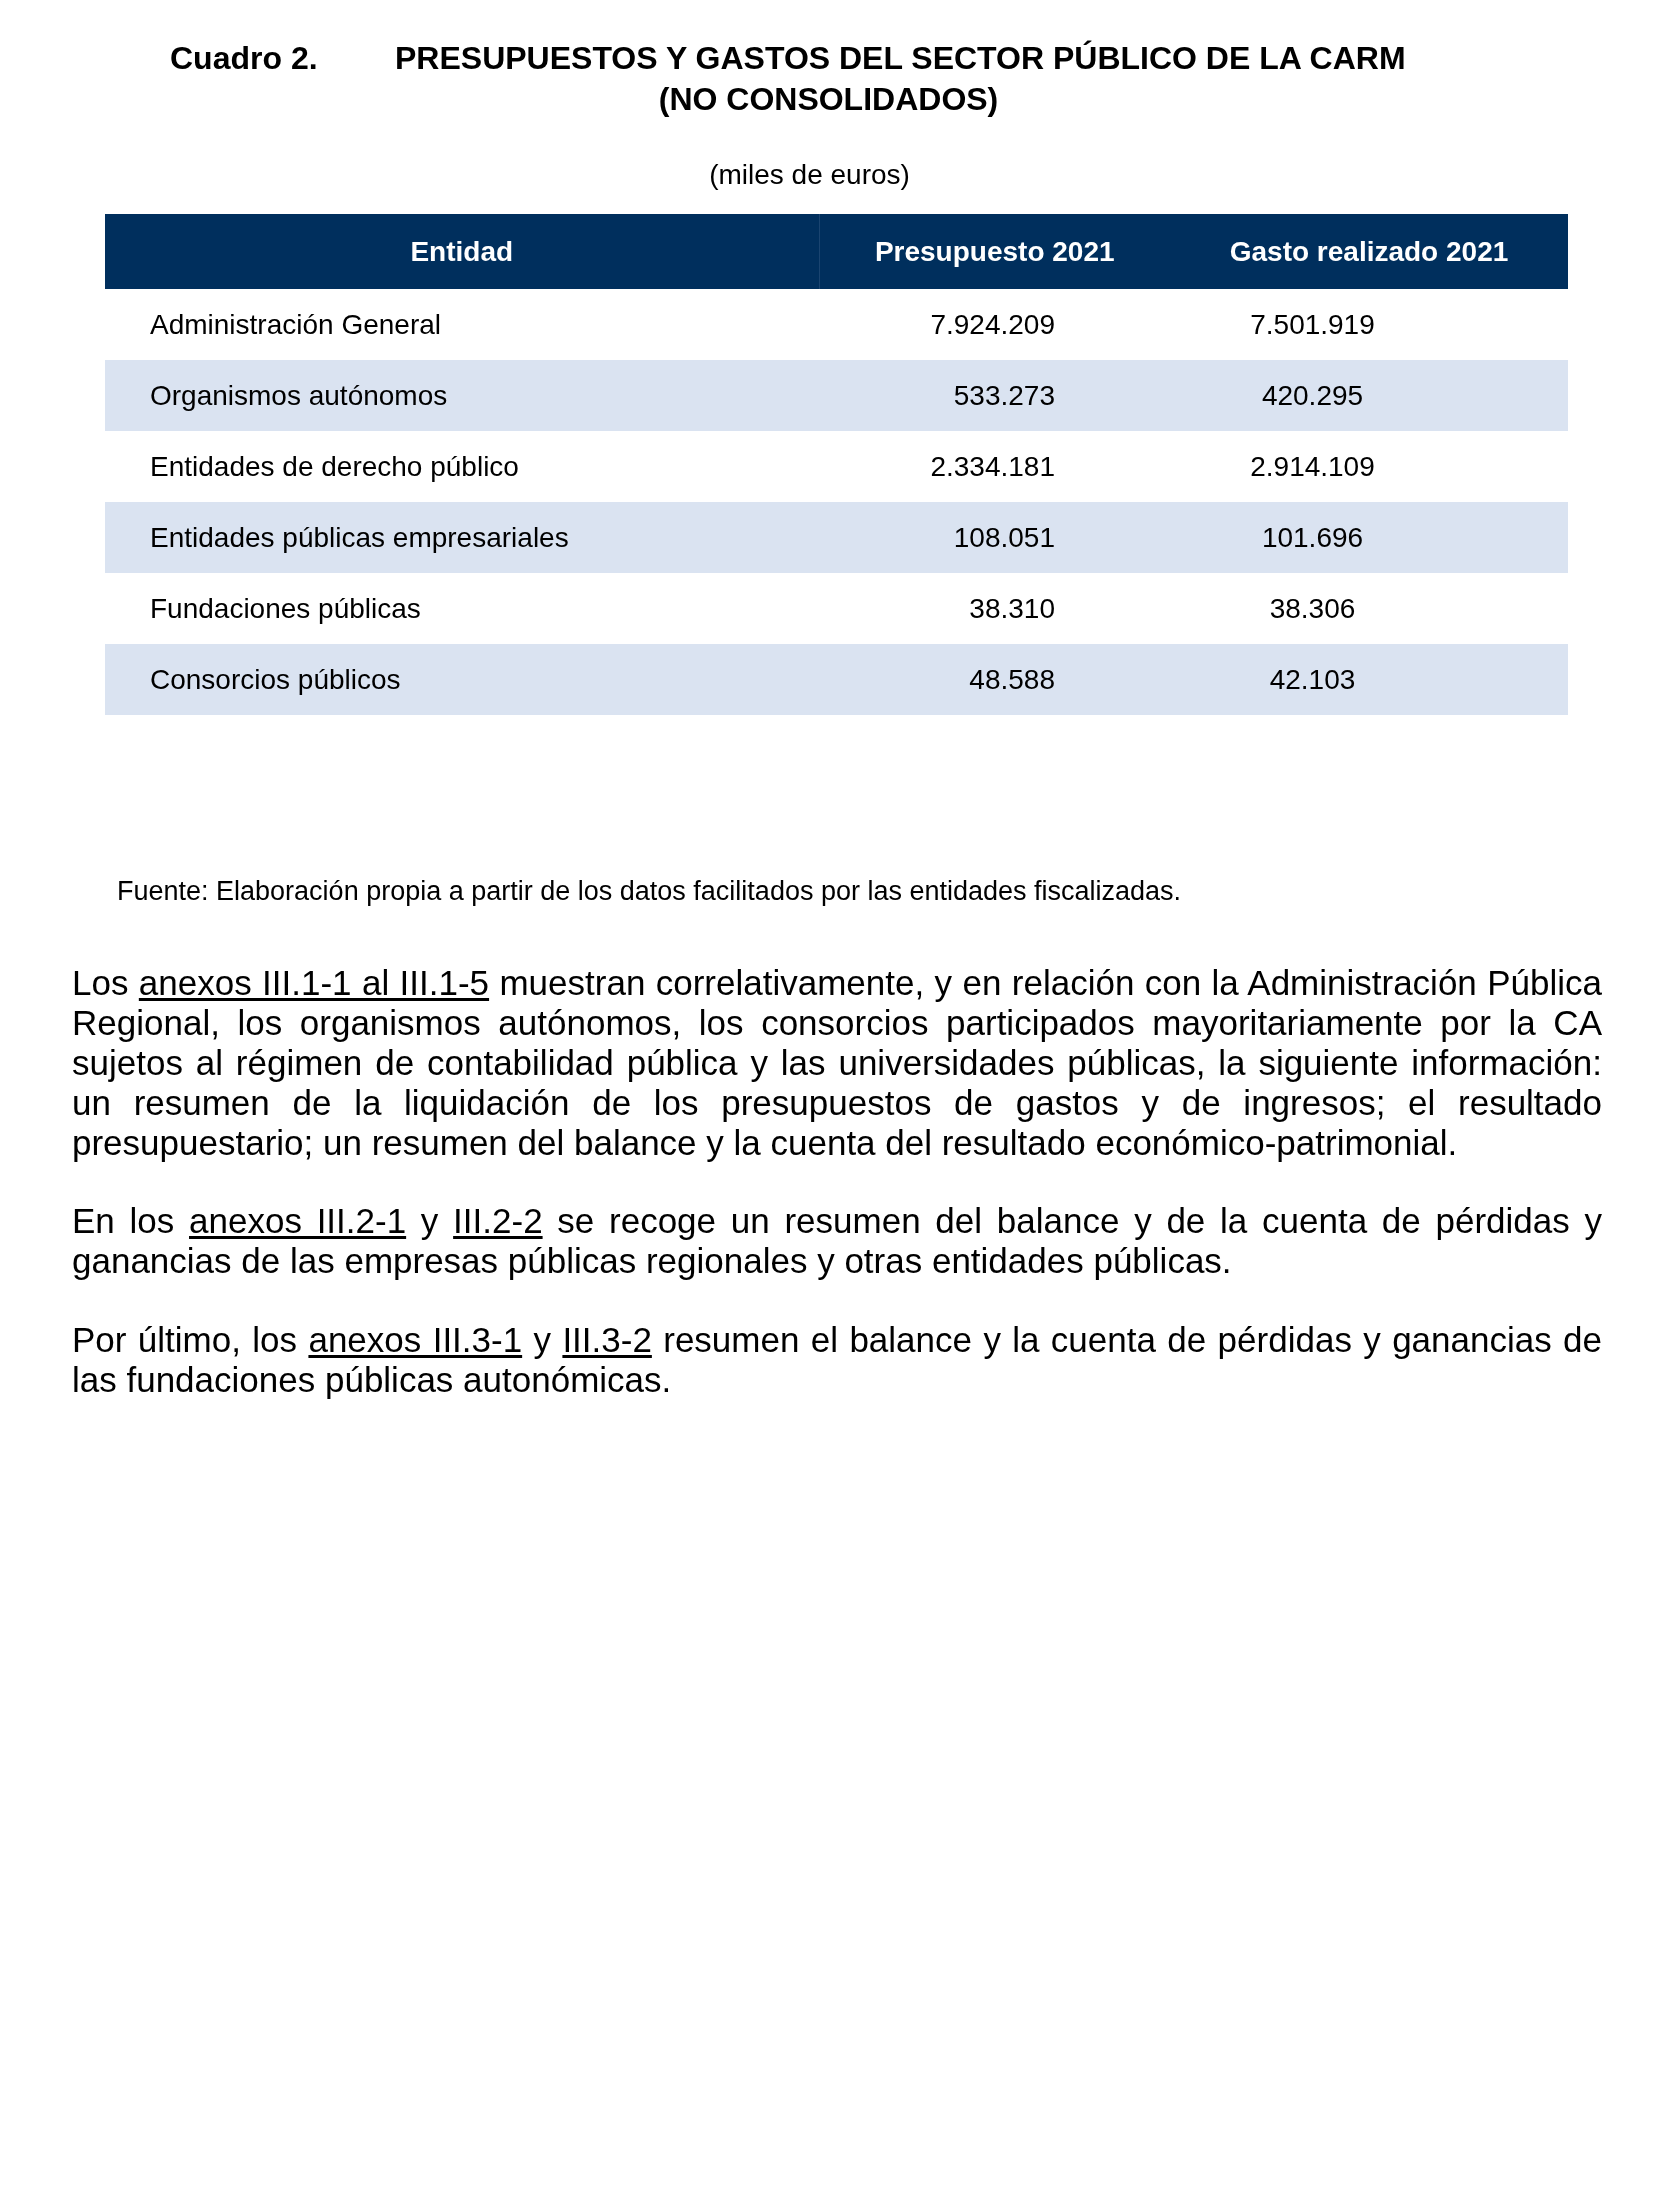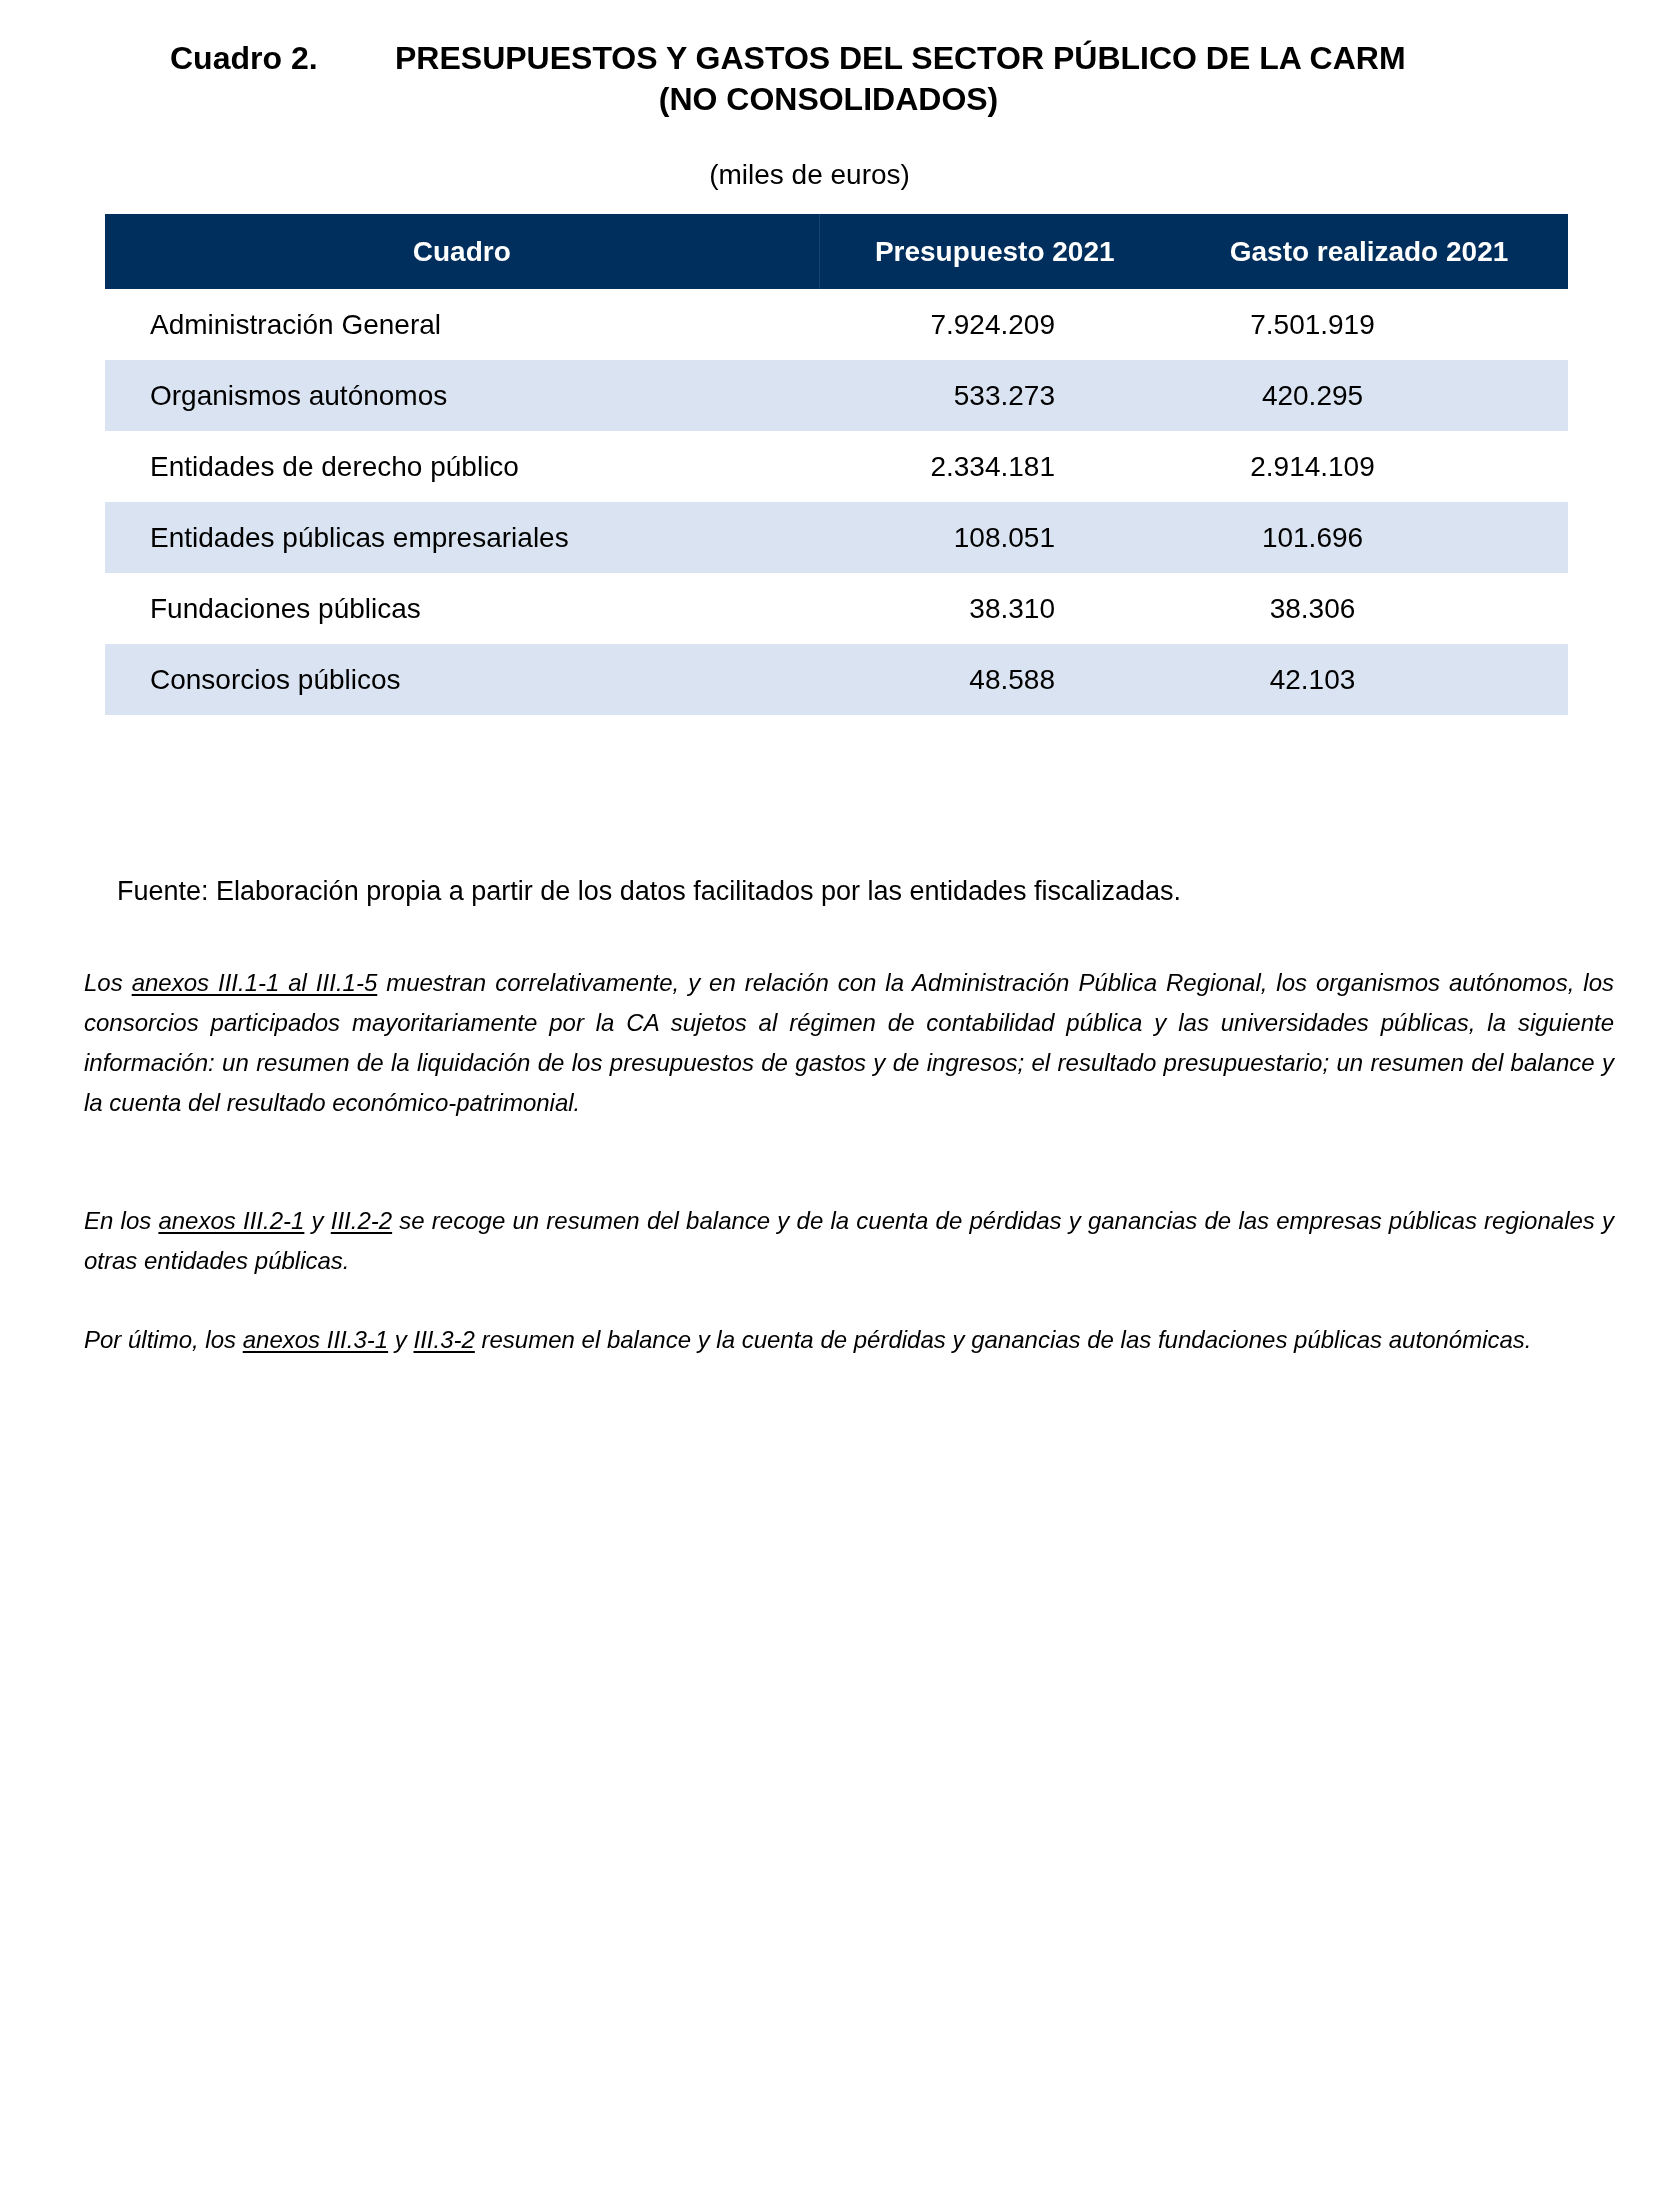--- a/index.html
+++ b/index.html
@@ -38,24 +38,23 @@
     }
     table.data tbody tr:nth-child(even) td { background: #dae3f1; }
     table.data td.name { padding-left: 45px; text-align: left; }
     table.data td.v2 { text-align: right; padding-right: 115px; }
     table.data td.v3 { text-align: center; padding-right: 113px; }
     .source {
       position: absolute; top: 875px; left: 117px;
       font-size: 27px; line-height: 32px; white-space: nowrap;
     }
     .para {
-      position: absolute; left: 84px; width: 1530px;
-      font-size: 24px; line-height: 40px; text-align: justify;
+      position: absolute; left: 72px; width: 1530px;
+      font-size: 35px; line-height: 40px; text-align: justify;
       text-align-last: left;
-      font-style: italic;
     }
     .para u { text-decoration: underline; text-underline-offset: 3.2px; }
     .p1 { top: 963px; }
     .p2 { top: 1201px; }
     .p3 { top: 1320px; }
   </style>
 </head>
 <body>
 
 <div class="title-line1">
@@ -67,21 +66,21 @@
 <div class="units">(miles de euros)</div>
 
 <table class="data">
   <colgroup>
       <col class="c1">
       <col class="c2">
       <col class="c3">
     </colgroup>
   <thead>
     <tr>
-      <th class="c1h">Cuadro</th>
+      <th class="c1h">Entidad</th>
       <th>Presupuesto 2021</th>
       <th>Gasto realizado 2021</th>
     </tr>
   </thead>
   <tbody>
     <tr>
       <td class="name">Administración General</td>
       <td class="v2">7.924.209</td>
       <td class="v3">7.501.919</td>
     </tr>

